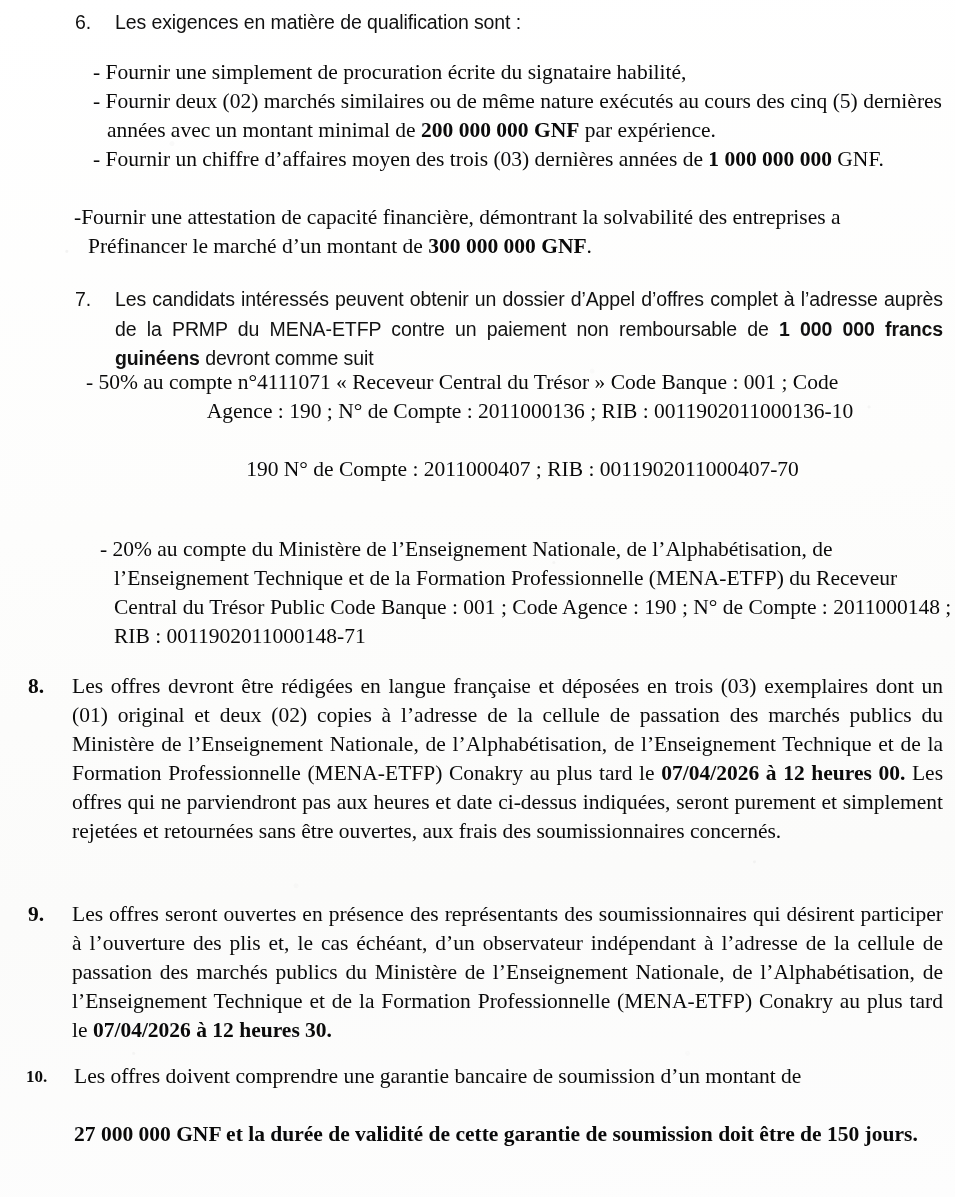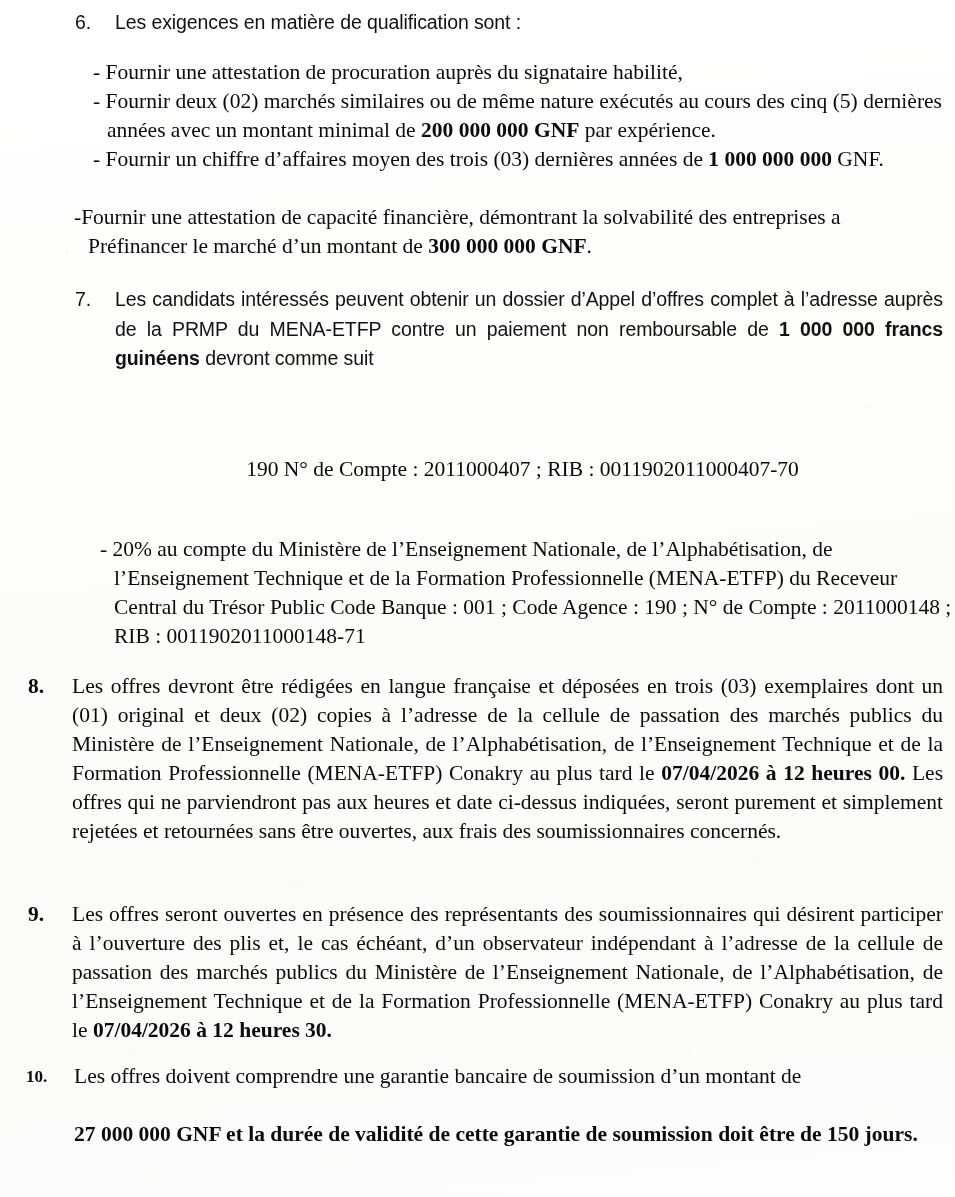--- a/index.html
+++ b/index.html
@@ -101,21 +101,21 @@
 <body>
 
 <div class="page">
 
   <div class="blk sans item" style="left:75px; top:8px; width:865px;">
     <span class="item-num">6.</span>
     <span class="item-body">Les exigences en matière de qualification sont :</span>
   </div>
 
   <div class="blk serif" style="left:93px; top:58px; width:850px;">
-    <div class="hang"><span>- Fournir une attestation de procuration auprès du signataire habilité,</span></div>
+    <div class="hang"><span>- Fournir une simplement de procuration écrite du signataire habilité,</span></div>
   </div>
 
   <div class="blk serif" style="left:93px; top:87px; width:850px;">
     <div class="hang"><span>- Fournir deux (02) marchés similaires ou de même nature exécutés au cours des cinq (5) dernières années avec un montant minimal de </span><b>200 000 000 GNF</b><span> par expérience.</span></div>
   </div>
 
   <div class="blk serif" style="left:93px; top:145px; width:845px;">
     <div class="hang"><span>- Fournir un chiffre d’affaires moyen des trois (03) dernières années de </span><b>1 000 000 000</b><span> GNF.</span></div>
   </div>
 
@@ -123,20 +123,24 @@
     <div class="hang"><span>-Fournir une attestation de capacité financière, démontrant la solvabilité des entreprises a Préfinancer le marché d’un montant de </span><b>300 000 000 GNF</b><span>.</span></div>
   </div>
 
   <div class="blk sans sans-just item" style="left:75px; top:285px; width:868px;">
     <span class="item-num">7.</span>
     <span class="item-body">
       <span>Les candidats intéressés peuvent obtenir un dossier d’Appel d’offres complet à l’adresse auprès de la PRMP du MENA-ETFP contre un paiement non remboursable de </span><b>1 000 000 francs guinéens</b><span> devront comme suit</span>
     </span>
   </div>
 
+  <div class="blk serif" style="left:86px; top:368px; width:858px;">
+    <div>- 50% au compte n°4111071 « Receveur Central du Trésor » Code Banque : 001 ; Code</div>
+    <div class="ctr" style="padding-left:30px;">Agence : 190 ; N° de Compte : 2011000136 ; RIB : 0011902011000136-10</div>
+  </div>
 
   <div class="blk serif" style="left:100px; top:455px; width:845px;">
     <div class="ctr">190 N° de Compte : 2011000407 ; RIB : 0011902011000407-70</div>
   </div>
 
   <div class="blk serif" style="left:86px; top:535px; width:858px;margin-left:14px;">
     <div class="hang">- 20% au compte du Ministère de l’Enseignement Nationale, de l’Alphabétisation, de l’Enseignement Technique et de la Formation Professionnelle (MENA-ETFP) du Receveur Central du Trésor Public Code Banque : 001 ; Code Agence : 190 ; N° de Compte : 2011000148 ; RIB : 0011902011000148-71</div>
   </div>
 
   <div class="blk serif ser-item item" style="left:28px; top:672px; width:915px;">

